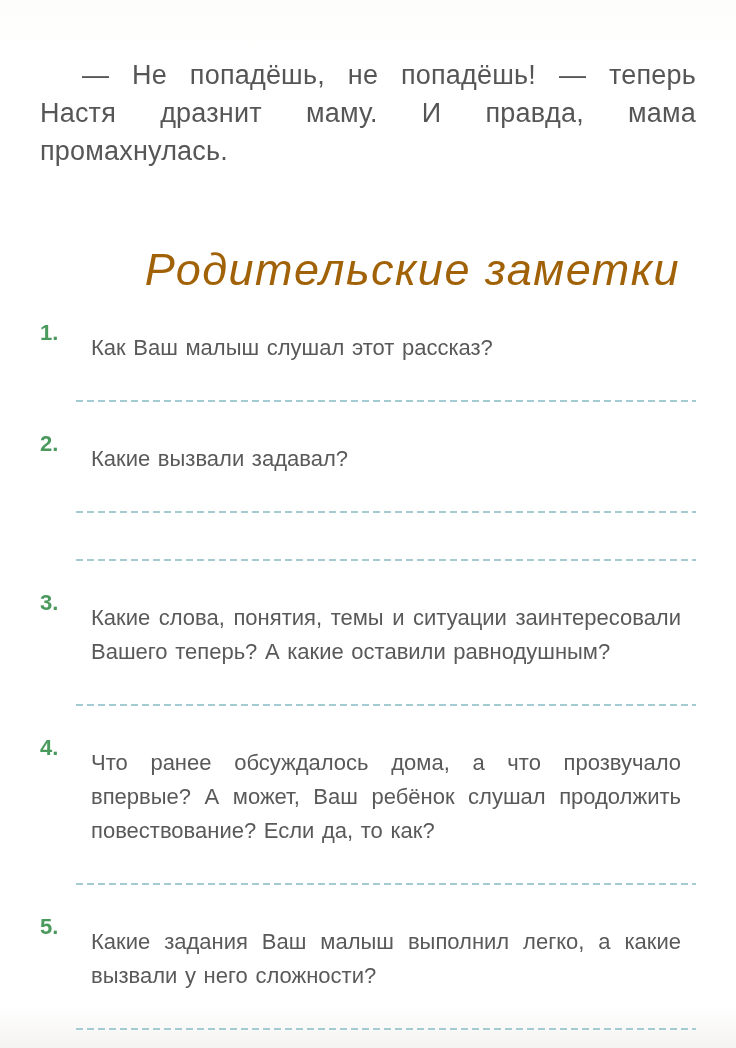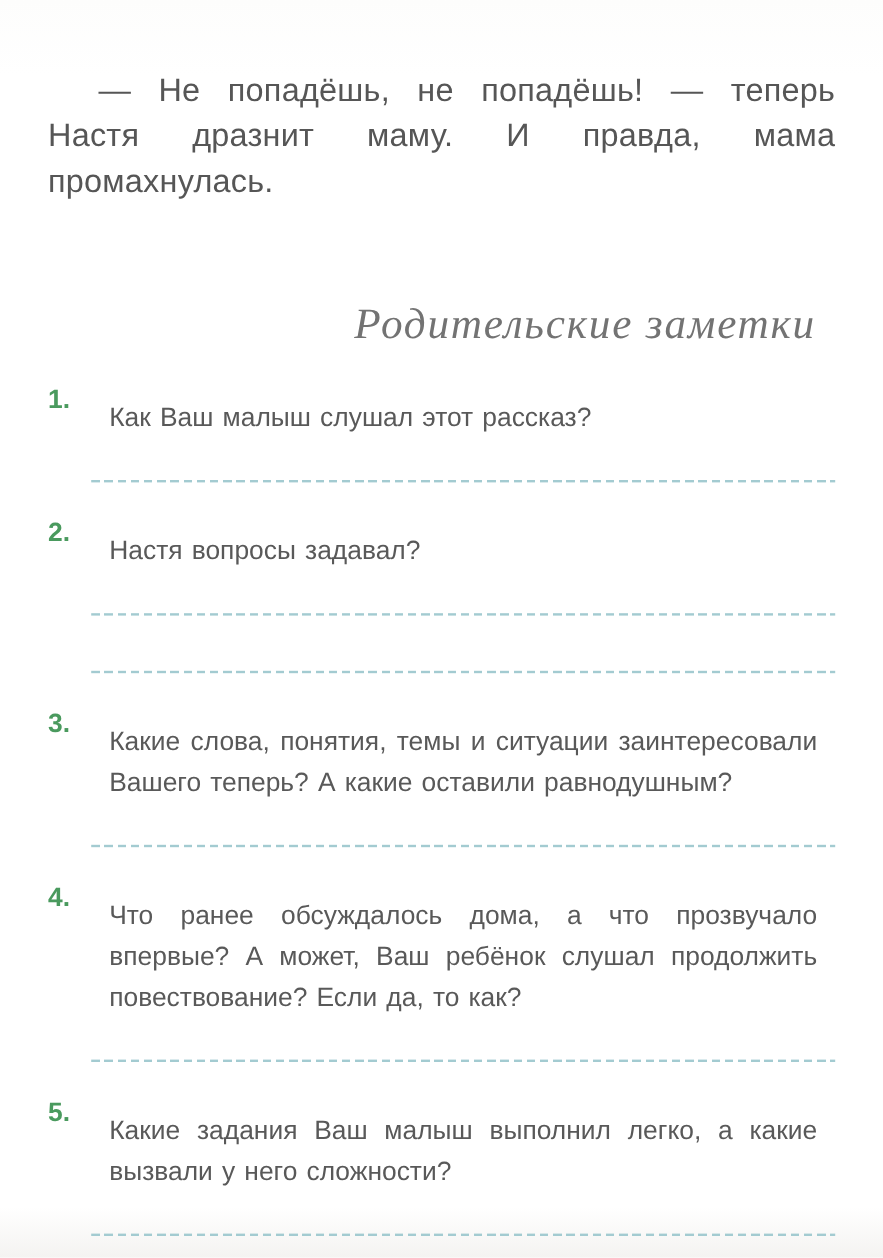--- a/index.html
+++ b/index.html
@@ -32,24 +32,24 @@
     text-align-last: left;
     text-indent: 42px;
     word-spacing: 3px;
     letter-spacing: 0.2px;
   }
 
   
   .section-title {
     margin: 78px 16px 24px 0;
     text-align: right;
-    color: #737373;
-    font-family: Liberation Serif, serif;
+    color: #a16207;
+    font-family: Liberation Sans, sans-serif;
     font-style: italic;
-    font-size: 36px;
+    font-size: 45px;
     line-height: 44px;
     letter-spacing: 1.5px;
     font-weight: 400;
   }
 
   
   .questions { margin-top: 18px; }
   .question { margin-bottom: 25px; }
   .q-row {
     display: flex;
@@ -110,21 +110,21 @@
       <div class="q-row">
         <span class="q-num">1.</span>
         <p class="q-text">Как Ваш малыш слушал этот рассказ?</p>
       </div>
       <div class="answer-line"></div>
     </div>
 
     <div class="question">
       <div class="q-row">
         <span class="q-num">2.</span>
-        <p class="q-text">Настя вопросы задавал?</p>
+        <p class="q-text">Какие вызвали задавал?</p>
       </div>
       <div class="answer-line"></div>
       <div class="answer-line"></div>
     </div>
 
     <div class="question">
       <div class="q-row">
         <span class="q-num">3.</span>
         <p class="q-text">Какие слова, понятия, темы и ситуации заинтересовали Вашего теперь? А какие оставили равнодушным?</p>
       </div>

